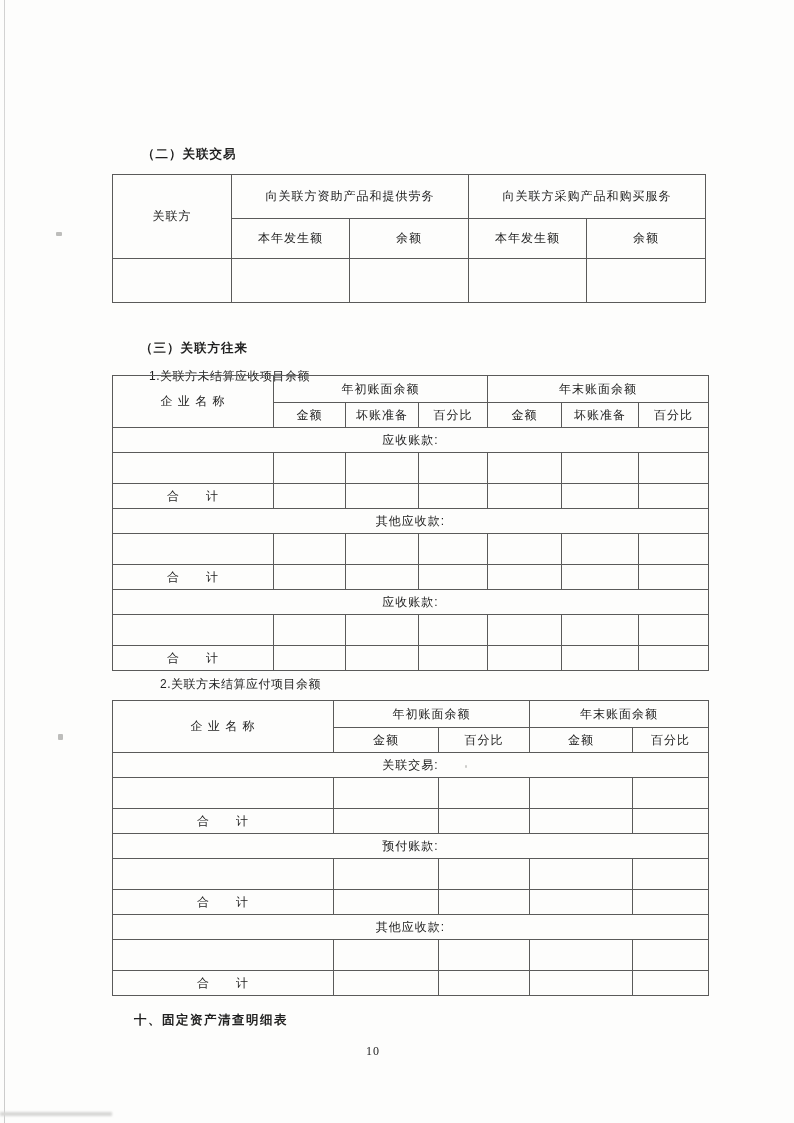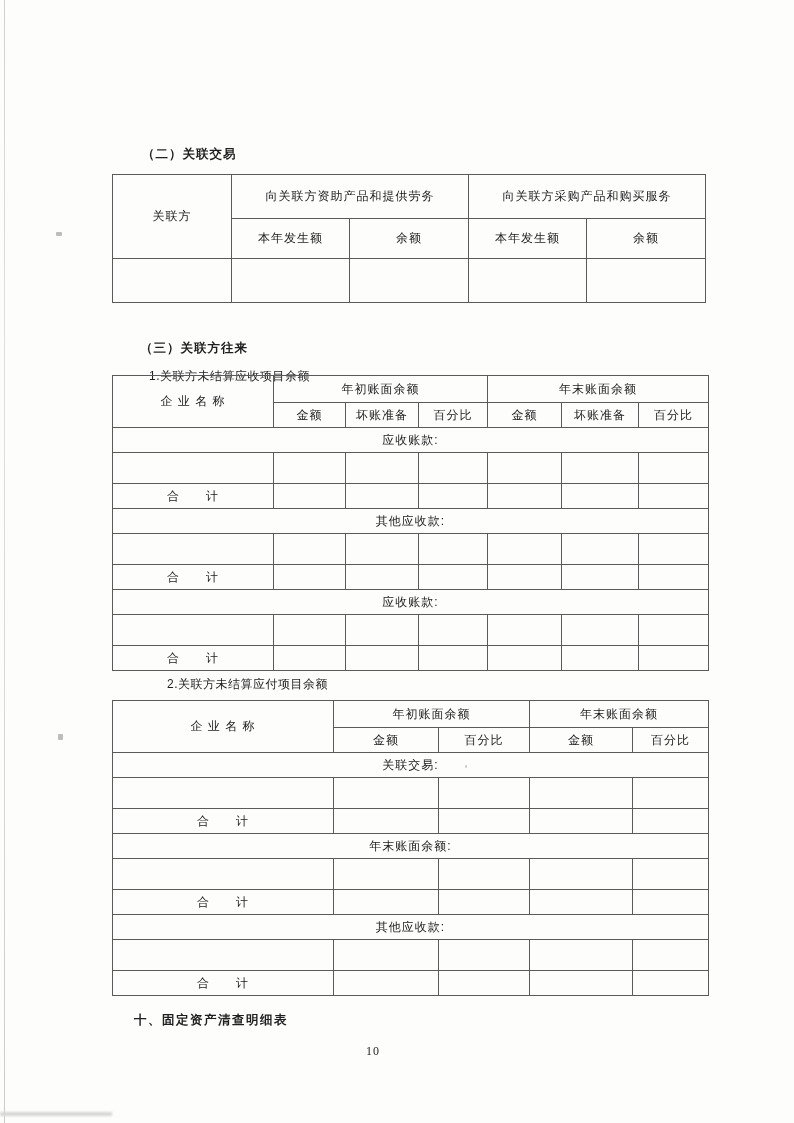--- a/index.html
+++ b/index.html
@@ -218,21 +218,21 @@
       <td></td>
           <td></td>
       <td></td>
           <td></td>
       <td></td>
           <td></td>
     </tr>
   </tbody>
     </table>
 
-  <div class="h-sub" style="left:167px;top:676px;">2.关联方未结算应付项目余额</div>
+  <div class="h-sub" style="left:160px;top:676px;">2.关联方未结算应付项目余额</div>
 
   <table class="doc t23" id="table3" style="left:112px;top:700px;width:596px;">
     <colgroup>
       <col style="width:221px">
         <col style="width:105px">
         <col style="width:91px">
       <col style="width:103px">
         <col style="width:76px">
     </colgroup>
     <tbody>
@@ -260,21 +260,21 @@
     </tr>
     <tr class="tot">
       <td>合　　计</td>
       <td></td>
           <td></td>
       <td></td>
           <td></td>
     </tr>
 
     <tr class="lbl">
-          <td colspan="5" class="sect">年末账面余额:</td>
+          <td colspan="5" class="sect">预付账款:</td>
         </tr>
     <tr class="emp">
       <td></td>
           <td></td>
       <td></td>
           <td></td>
       <td></td>
     </tr>
     <tr class="tot">
       <td>合　　计</td>

